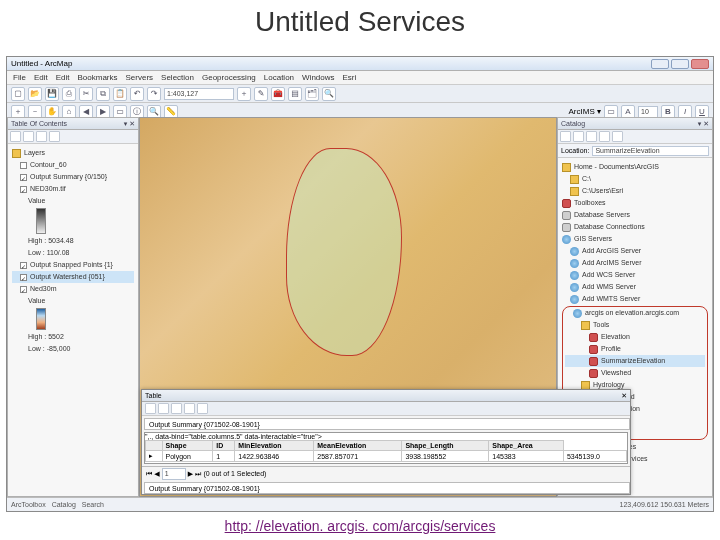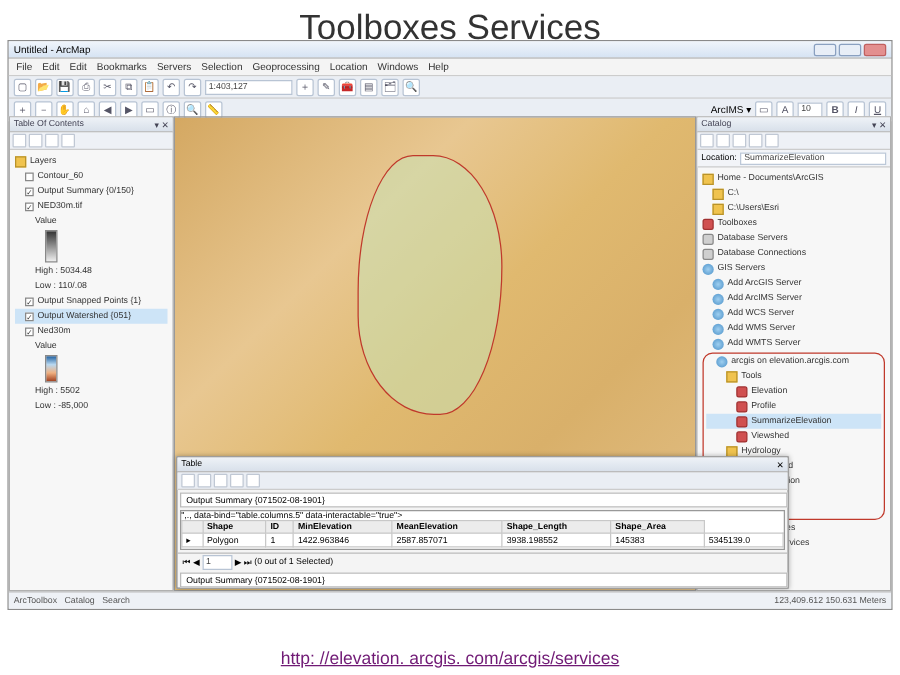--- a/index.html
+++ b/index.html
@@ -1,18 +1,18 @@
 <!DOCTYPE html>
 <html><head>
 <meta charset="utf-8">
 <style>
   * { box-sizing: border-box; margin: 0; padding: 0; font-family: "Segoe UI", Tahoma, sans-serif; }
   body { width: 720px; height: 540px; background: #fff; overflow: hidden; position: relative; }
   .slide-title { font-size: 28px; font-weight: 400; text-align: center; padding: 6px 0 2px; color: #333; }
-  .app-window { position: absolute; left: 6px; top: 32px; width: 708px; height: 456px; border: 1px solid #8a8a8a; background: #e9e9e9; font-size: 8px; }
+  .app-window { position: absolute; left: 6px; top: 56px; width: 708px; height: 456px; border: 1px solid #8a8a8a; background: #e9e9e9; font-size: 8px; }
   .titlebar { height: 14px; background: linear-gradient(#f0f5fb,#d6e3f3); border-bottom: 1px solid #b0b0b0; display: flex; align-items: center; padding: 0 4px; justify-content: space-between; }
   .titlebar .wb { display:flex; gap:2px; }
   .wbtn { width:18px; height:10px; border:1px solid #8aa0c0; background:#e8eef7; border-radius:2px; }
   .wbtn.close { background:#e38f8f; border-color:#c06060; }
   .menubar { height: 14px; background: #f4f4f4; border-bottom: 1px solid #ccc; display:flex; align-items:center; gap:8px; padding:0 6px; color:#333; }
   .menubar span { cursor: default; }
   .toolbar { height: 18px; background: #eaeef4; border-bottom: 1px solid #c8c8c8; display:flex; align-items:center; gap:3px; padding:0 4px; }
   .tbtn { width:14px; height:14px; background:#fff; border:1px solid #b8c4d4; border-radius:2px; display:flex; align-items:center; justify-content:center; font-size:8px; color:#556; }
   .tbox { width:70px; height:12px; background:#fff; border:1px solid #b8c4d4; font-size:7px; padding:0 2px; color:#444; display:flex; align-items:center; }
   .workspace { position:absolute; top:60px; bottom:14px; left:0; right:0; display:flex; }
@@ -50,21 +50,21 @@
   .statusbar { position:absolute; bottom:0; left:0; right:0; height:14px; background:#eef1f6; border-top:1px solid #bbb; display:flex; align-items:center; justify-content:flex-end; gap:6px; padding:0 4px; font-size:7px; color:#555; }
   .loc-bar { height:14px; background:#f2f4f8; border-bottom:1px solid #ccc; display:flex; align-items:center; gap:3px; padding:0 3px; font-size:7px; }
   .loc-input { flex:1; height:10px; background:#fff; border:1px solid #bcc8d8; padding:0 2px; color:#444; }
   .footer-link { position:absolute; bottom:6px; left:0; right:0; text-align:center; font-size:14px; color:#333; }
   .footer-link span { text-decoration: underline; color:#701a75; }
   .sel { background:#cde4f7; }
 </style>
 </head>
 <body>
 
-<div class="slide-title">Toolboxes Services</div>
+<div class="slide-title">Untitled Services</div>
 
 <div class="app-window">
   <div class="titlebar">
     <span>Untitled - ArcMap</span>
     <div class="wb">
       <div class="wbtn"></div>
       <div class="wbtn"></div>
       <div class="wbtn close"></div>
     </div>
   </div>
@@ -72,21 +72,21 @@
   <div class="menubar">
     <span>File</span>
     <span>Edit</span>
     <span>Edit</span>
     <span>Bookmarks</span>
     <span>Servers</span>
     <span>Selection</span>
     <span>Geoprocessing</span>
     <span>Location</span>
     <span>Windows</span>
-    <span>Help</span>
+    <span>Esri</span>
   </div>
 
   <div class="toolbar">
     <div class="tbtn">▢</div>
     <div class="tbtn">📂</div>
     <div class="tbtn">💾</div>
     <div class="tbtn">⎙</div>
     <div class="tbtn">✂</div>
     <div class="tbtn">⧉</div>
     <div class="tbtn">📋</div>

